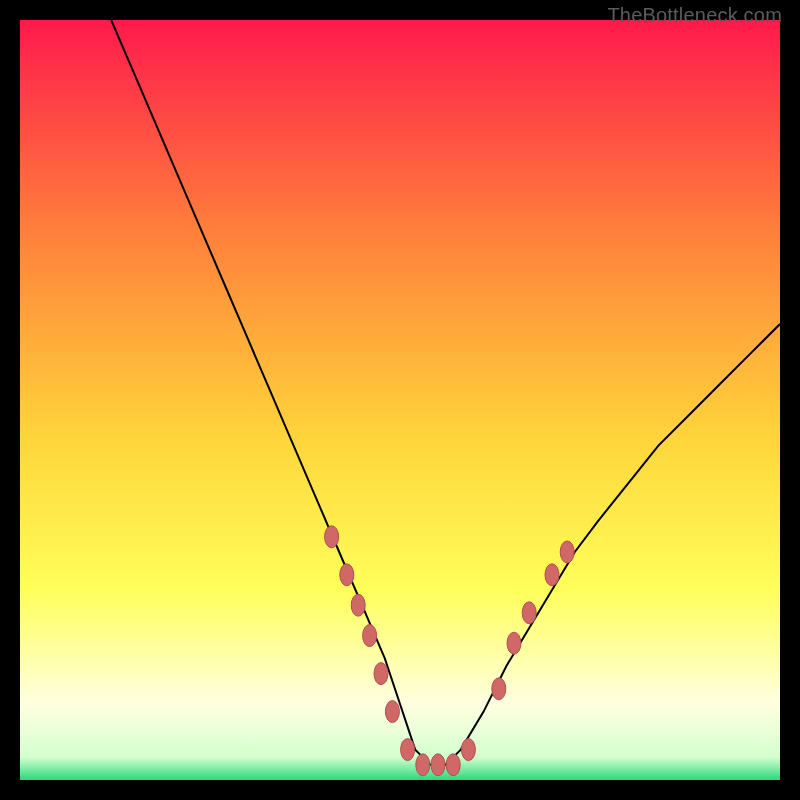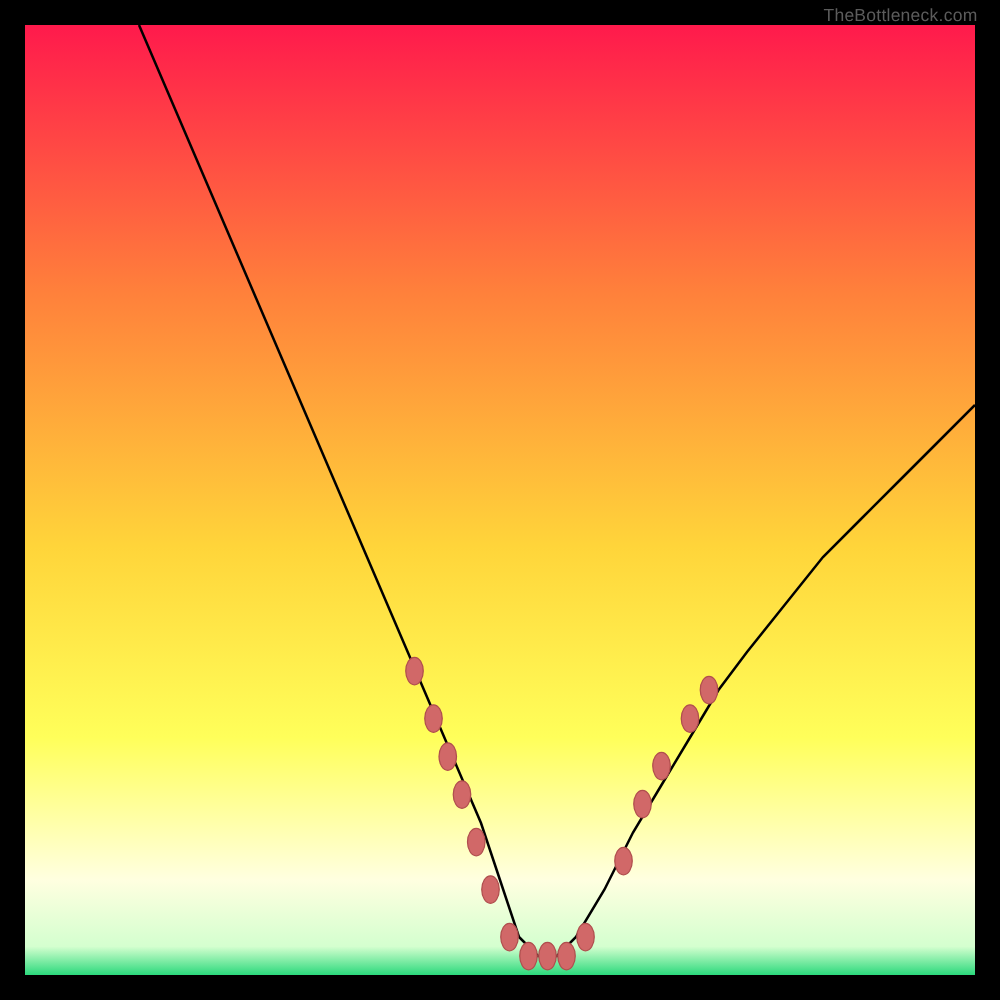--- a/index.html
+++ b/index.html
@@ -21,21 +21,21 @@
     position: absolute;
     left: 20px;
     top: 20px;
     width: 760px;
     height: 760px;
   }
   .watermark {
     position: absolute;
     top: 4px;
     right: 18px;
-    font-size: 14px;
+    font-size: 20px;
     font-weight: 500;
     color: #5c5c5c;
     letter-spacing: 0.2px;
     user-select: none;
   }
 </style>
 </head>
 <body>
 
 <div class="frame">

